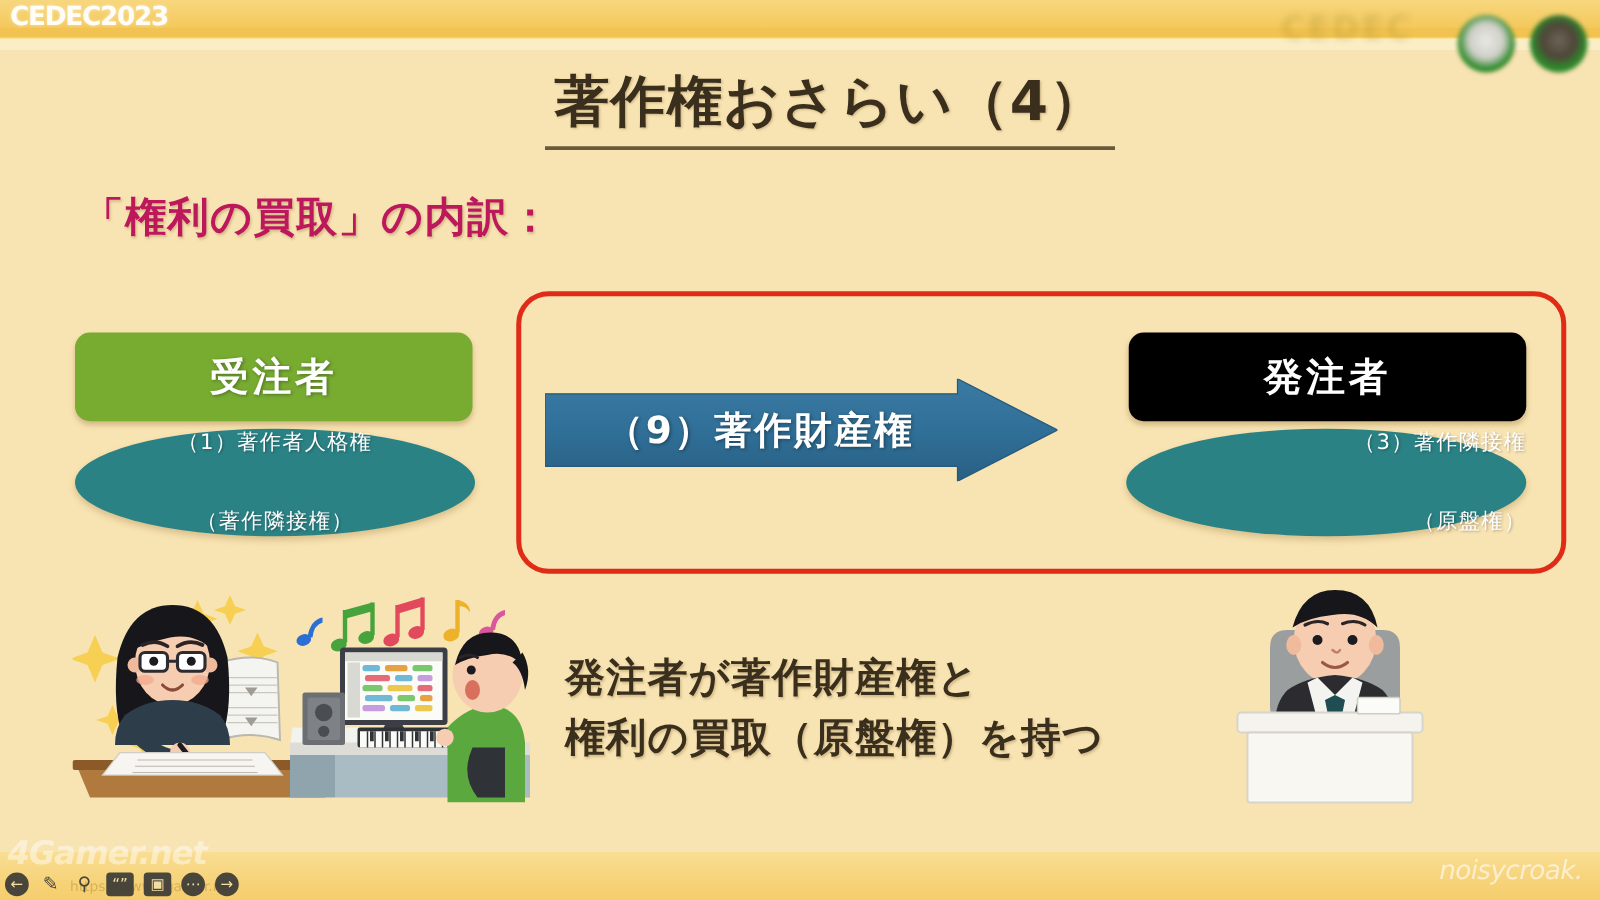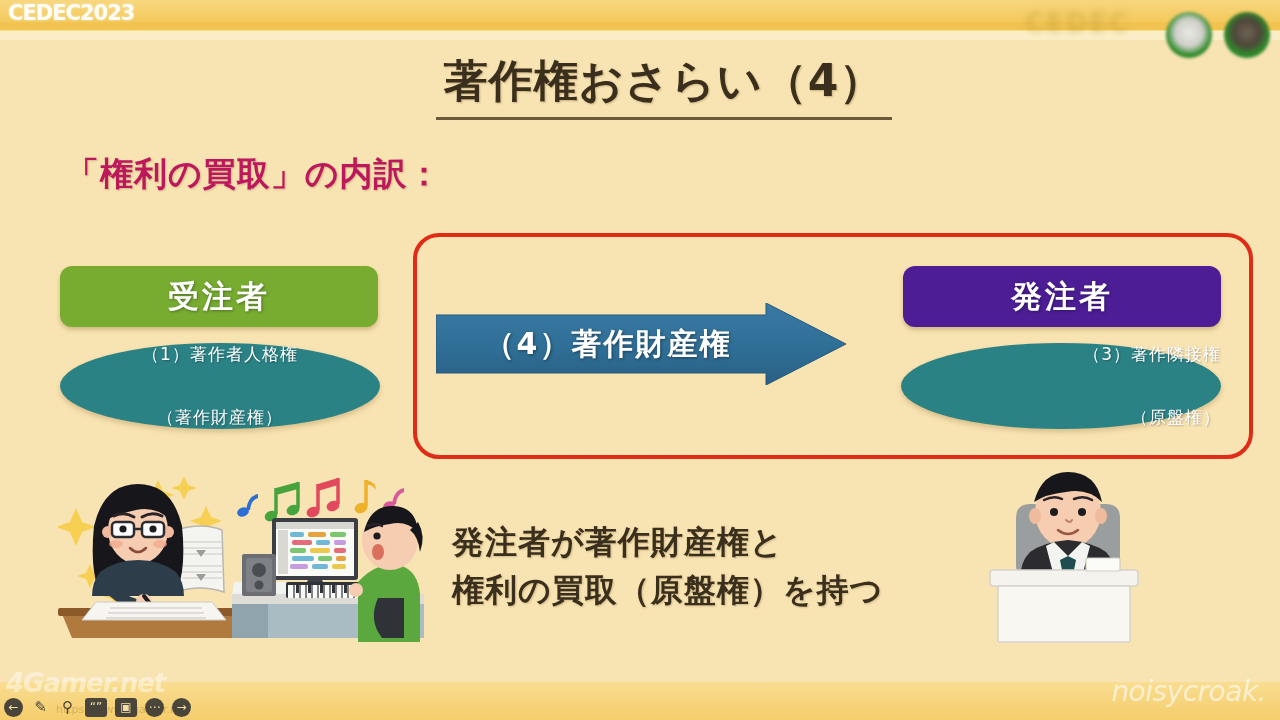--- a/index.html
+++ b/index.html
@@ -131,41 +131,41 @@
     left: 413px; top: 233px;
     width: 840px; height: 226px;
     border: 4px solid #e02b16;
     border-radius: 26px;
     box-sizing: border-box;
   }
 
   
   .role-box {
     position: absolute;
-    height: 61px;
+    height: 71px;
     border-radius: 12px;
     display: flex;
     align-items: center;
     justify-content: center;
     color: #fff;
     font-size: 31px;
     font-weight: bold;
     letter-spacing: 3px;
     text-shadow: 1px 1px 3px rgba(0,0,0,0.35);
     box-shadow: 0 3px 4px rgba(140,110,50,0.35);
   }
   .role-box.green {
     left: 60px; top: 266px;
     width: 318px;
     background: #77ac31;
   }
   .role-box.orange {
     left: 903px; top: 266px;
     width: 318px;
-    background: #4c1d95;
+    background: #000000;
   }
 
   
   .ellipse {
     position: absolute;
     width: 320px; height: 86px;
     border-radius: 50%;
     background: #2b8285;
     display: flex;
     flex-direction: column;
@@ -242,21 +242,21 @@
   .wm-url {
     position: absolute;
     left: 56px; bottom: 4px;
     font-size: 11px;
     color: rgba(190,150,60,0.55);
     filter: blur(0.5px);
   }
   .wm-noisycroak {
     position: absolute;
     right: 14px; bottom: 12px;
-    font-size: 28px;
+    font-size: 21px;
     font-style: italic;
     color: rgba(255,255,255,0.6);
     filter: blur(0.5px);
     letter-spacing: -0.5px;
   }
 
   
   .toolbar {
     position: absolute;
     left: 4px; bottom: 2px;
@@ -311,40 +311,40 @@
 
   <div class="subtitle">「権利の買取」の内訳：</div>
 
   <div class="red-box"></div>
 
   <div class="role-box green">受注者</div>
   <div class="role-box orange">発注者</div>
 
   <div class="ellipse left">
     <div>（1）著作者人格権</div>
-    <div>（著作財産権）</div>
+    <div>（著作隣接権）</div>
   </div>
 
   <div class="ellipse right">
     <div>（3）著作隣接権</div>
     <div>（原盤権）</div>
   </div>
 
   <div class="arrow-wrap">
     <svg width="410" height="82" viewBox="0 0 410 82">
       <defs>
         <linearGradient id="agr" x1="0" y1="0" x2="0" y2="1">
           <stop offset="0%" stop-color="#3b7ba3"></stop>
           <stop offset="55%" stop-color="#2f6e96"></stop>
           <stop offset="100%" stop-color="#2a5f83"></stop>
         </linearGradient>
       </defs>
       <path d="M0,12 L330,12 L330,0 L410,41 L330,82 L330,70 L0,70 Z" fill="url(#agr)" stroke="#255a7d" stroke-width="1"></path>
     </svg>
-    <div class="arrow-label">（4）著作財産権</div>
+    <div class="arrow-label">（9）著作財産権</div>
   </div>
 
   <div class="bottom-text">
     <div>発注者が著作財産権と</div>
     <div>権利の買取（原盤権）を持つ</div>
   </div>
 
   <svg class="illus illus-composer" viewBox="0 0 216 176">
     <g fill="#f7cf52">
       <path d="M18 40 l6 14 14 5 -14 5 -6 14 -6-14 -14-5 14-5z"></path>

